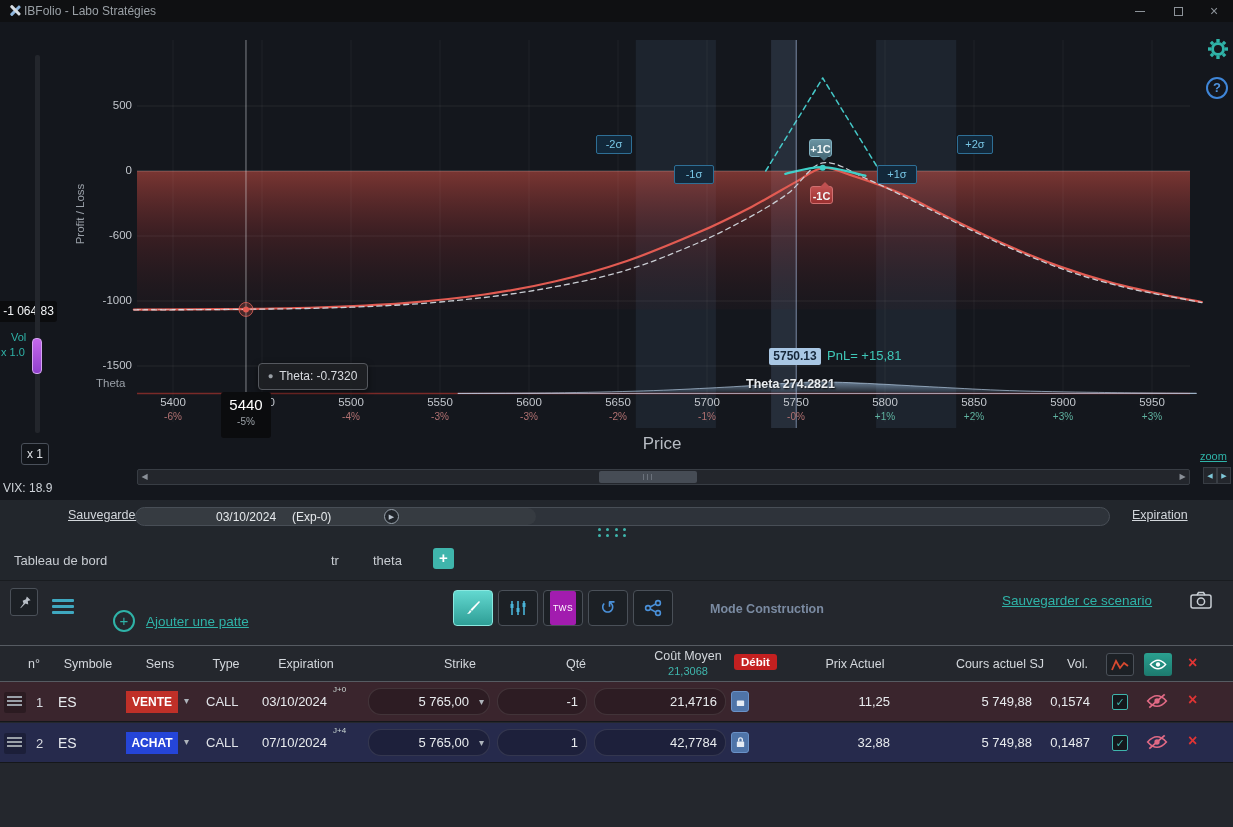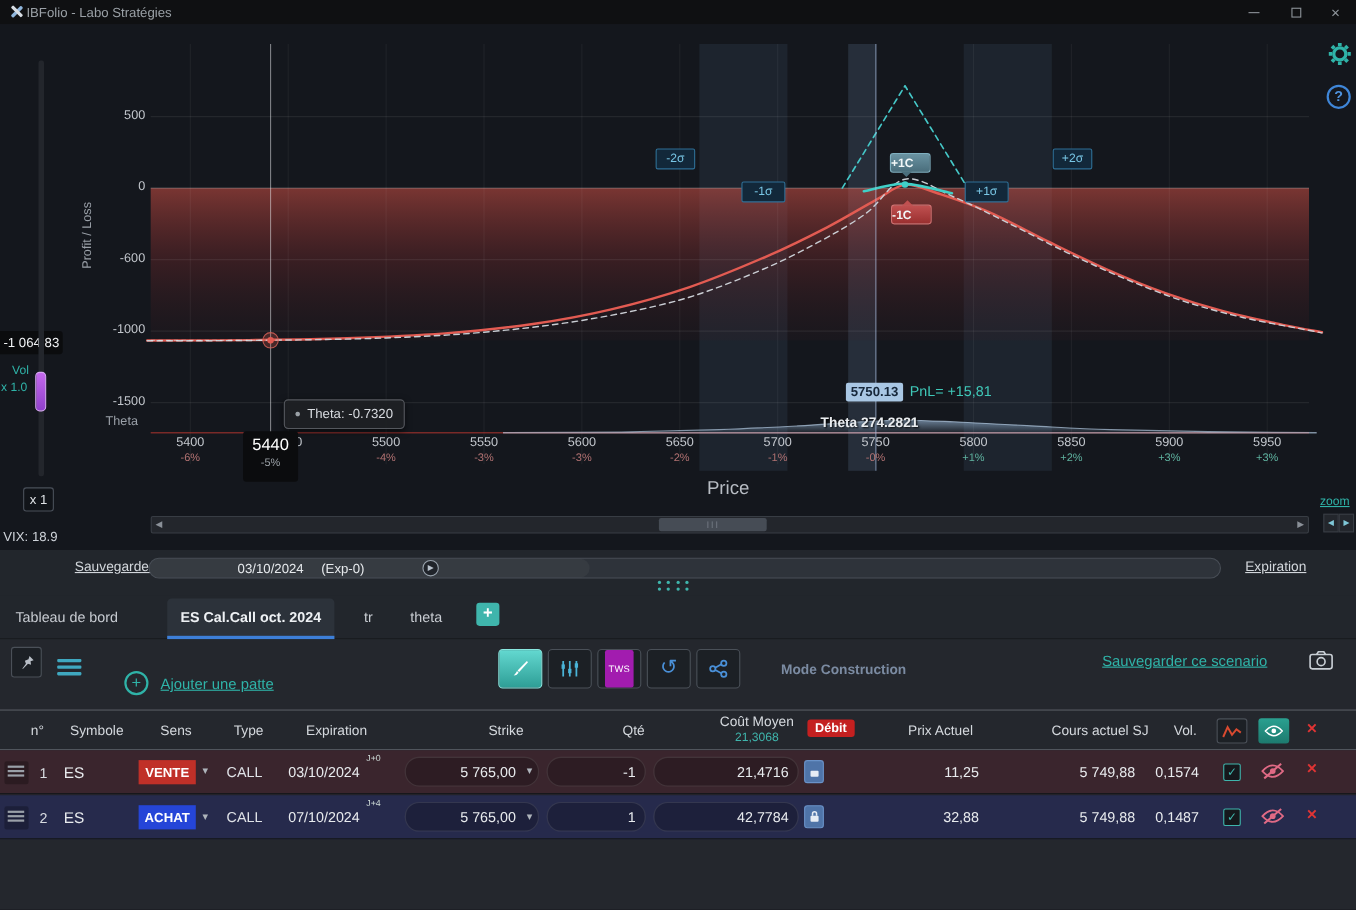--- a/index.html
+++ b/index.html
@@ -23,21 +23,21 @@
 .ytick{position:absolute;right:0;font-size:11.5px;color:#c2c6cc}
 #xticks{position:absolute;left:0;top:0;width:1233px;height:478px;pointer-events:none}
 .xtick{position:absolute;top:374px;transform:translateX(-50%);text-align:center}
 .xprice{font-size:11.5px;color:#c2c6cc}
 .xpct{font-size:10px;margin-top:3px}
 .xpct.neg{color:#b27272}.xpct.pos{color:#5fb3a0}
 .ylabel{position:absolute;left:20px;top:186px;width:120px;text-align:center;color:#9aa0a8;font-size:11.5px;transform:rotate(-90deg)}
 .thetalabel{position:absolute;left:96px;top:355px;color:#9aa0a8;font-size:11.5px}
 .pricelabel{position:absolute;left:642px;top:412px;width:40px;text-align:center;color:#b8bdc4;font-size:17px}
 .sigchip{position:absolute;background:#12283a;border:1px solid #2e6f96;border-radius:2px;color:#79c7e6;font-size:11px;text-align:center;line-height:17px}
-.badge{position:absolute;width:37px;height:18px;border-radius:3px;color:#f2f7f8;font-size:11px;font-weight:bold;text-align:left;line-height:18px}
+.badge{position:absolute;width:23px;height:18px;border-radius:3px;color:#f2f7f8;font-size:11px;font-weight:bold;text-align:center;line-height:18px}
 .badge.plus{background:linear-gradient(180deg,#6a93a2,#4a6e7c);border:1px solid #7fb0c0}
 .badge.plus::after{content:"";position:absolute;left:9px;bottom:-5px;border:5px solid transparent;border-top-color:#4a6e7c;border-bottom:0}
 .badge.minus{background:linear-gradient(180deg,#c05050,#9a3030);border:1px solid #d07070}
 .badge.minus::before{content:"";position:absolute;left:9px;top:-5px;border:5px solid transparent;border-bottom-color:#c05050;border-top:0}
 .tt{position:absolute;white-space:nowrap;height:27px;line-height:25px;border-radius:4px;font-size:12px;padding:0 10px 0 8px;box-shadow:0 2px 6px rgba(0,0,0,.55)}
 .tt .dot{display:inline-block;transform:scale(.8);margin-right:5px}
 .tt-light{background:#ebe8e2;border:1px solid #77756e;color:#1d1d1d}
 .tt-dark{background:rgba(30,32,36,.93);border:1px solid #55585e;color:#d8dbe0}
 .dot.red{color:#d04438}.dot.orange{color:#d06a38}.dot.gray{color:#9aa0a6}
 .yvalbox{position:absolute;left:0;top:279px;width:57px;height:21px;background:#0b0c0e;color:#f2f4f6;font-size:12px;text-align:center;line-height:21px;border-radius:0 3px 3px 0}
@@ -332,21 +332,20 @@
         <i></i>
         <i></i>
         <i></i>
         <i></i>
       </div>
     <span class="linklike" style="left:1132px;top:8px">Expiration</span>
   </div>
 
   <div class="tabs">
     <span class="tab" style="left:14px;top:12px">Tableau de bord</span>
-    <span class="tab active-box">ES Cal.Call oct. 2024</span>
     <span class="tab" style="left:331px;top:12px">tr</span>
     <span class="tab" style="left:373px;top:12px">theta</span>
     <span class="addtab">+</span>
   </div>
 
   <div class="toolbar">
     <span class="pinbtn">
       <svg viewBox="0 0 16 16" width="15" height="15">
           <path d="M10.5 1.5 L14.5 5.5 L11.5 6.5 L12 10 L9 9 L4 14 L3.6 13.6 L7 9 L6 6 L9.5 4.5 Z" fill="#b8bec6"></path>
         </svg>

